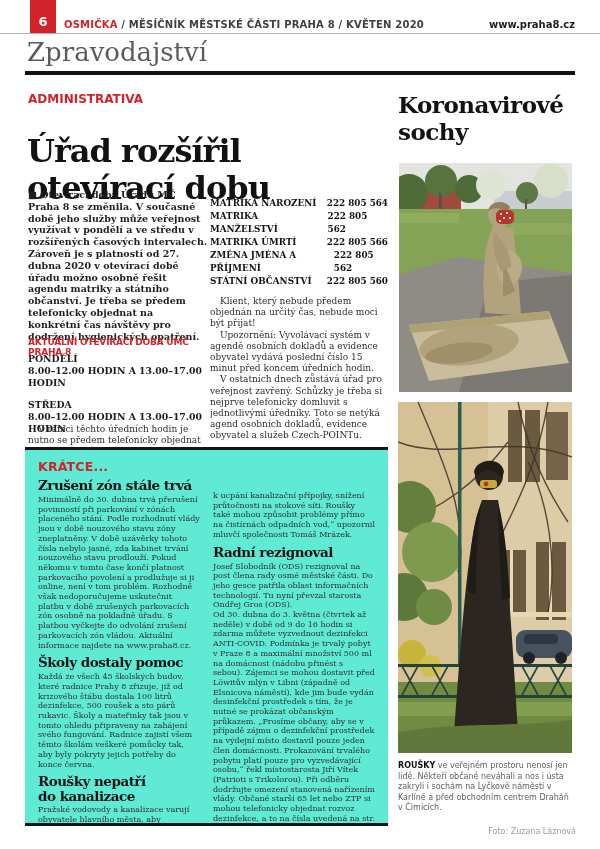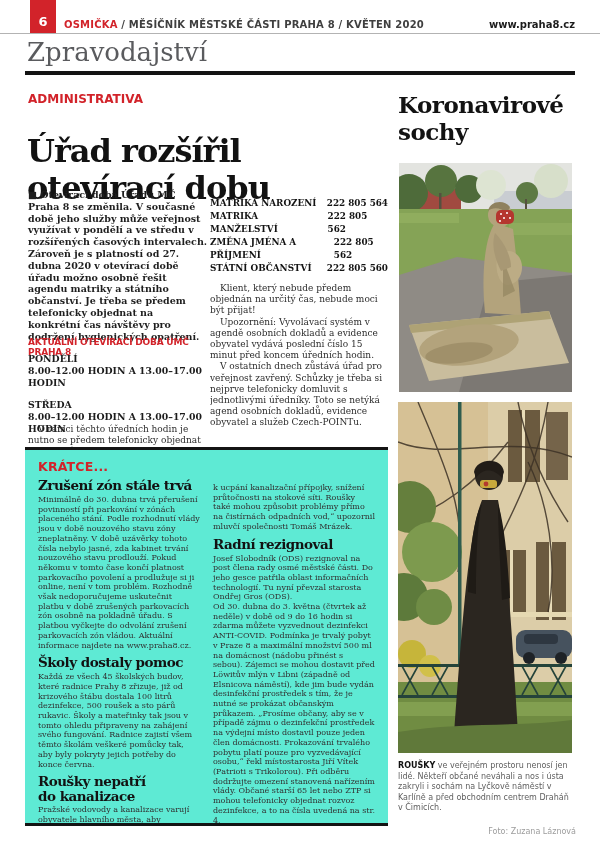--- a/index.html
+++ b/index.html
@@ -101,20 +101,24 @@
 
   <div class="midcol">
     <div class="phone-table">
       <div class="phone-row">
         <span>MATRIKA NAROZENÍ</span>
         <span>222 805 564</span>
       </div>
       <div class="phone-row">
         <span>MATRIKA MANŽELSTVÍ</span>
         <span>222 805 562</span>
+      </div>
+      <div class="phone-row">
+        <span>MATRIKA ÚMRTÍ</span>
+        <span>222 805 566</span>
       </div>
       <div class="phone-row">
         <span>ZMĚNA JMÉNA A PŘÍJMENÍ</span>
         <span>222 805 562</span>
       </div>
       <div class="phone-row">
         <span>STÁTNÍ OBČANSTVÍ</span>
         <span>222 805 560</span>
       </div>
     </div>
@@ -235,21 +239,21 @@
         <div class="bbody">Minimálně do 30. dubna trvá přerušení povinností při parkování v zónách placeného stání. Podle rozhodnutí vlády jsou v době nouzového stavu zóny zneplatněny. V době uzávěrky tohoto čísla nebylo jasné, zda kabinet trvání nouzového stavu prodlouží. Pokud někomu v tomto čase končí platnost parkovacího povolení a prodlužuje si ji online, není v tom problém. Rozhodně však nedoporučujeme uskutečnit platbu v době zrušených parkovacích zón osobně na pokladně úřadu. S platbou vyčkejte do odvolání zrušení parkovacích zón vládou. Aktuální informace najdete na www.praha8.cz.</div>
         <div class="btitle">Školy dostaly pomoc</div>
         <div class="bbody">Každá ze všech 45 školských budov, které radnice Prahy 8 zřizuje, již od krizového štábu dostala 100 litrů dezinfekce, 500 roušek a sto párů rukavic. Školy a mateřinky tak jsou v tomto ohledu připraveny na zahájení svého fungování. Radnice zajistí všem těmto školám veškeré pomůcky tak, aby byly pokryty jejich potřeby do konce června.</div>
         <div class="btitle two-line">
           <div>Roušky nepatří</div>
           <div>do kanalizace</div>
         </div>
         <div class="bbody">Pražské vodovody a kanalizace varují obyvatele hlavního města, aby nevhazovali jakékoliv ochranné prostředky proti šíření nemoci COVID-19 zejména jednorázové a šité roušky do kanalizace. „Může dojít</div>
       </div>
       <div class="bcol">
-        <div class="bbody" style="margin-top:6px">k ucpání kanalizační přípojky, snížení průtočnosti na stokové síti. Roušky také mohou způsobit problémy přímo na čistírnách odpadních vod,“ upozornil mluvčí společnosti Tomáš Mrázek.</div>
+        <div class="bbody" style="margin-top:14px">k ucpání kanalizační přípojky, snížení průtočnosti na stokové síti. Roušky také mohou způsobit problémy přímo na čistírnách odpadních vod,“ upozornil mluvčí společnosti Tomáš Mrázek.</div>
         <div class="btitle">Radní rezignoval</div>
         <div class="bbody">Josef Slobodník (ODS) rezignoval na post člena rady osmé městské části. Do jeho gesce patřila oblast informačních technologií. Tu nyní převzal starosta Ondřej Gros (ODS).</div>
         <div class="bbody">Od 30. dubna do 3. května (čtvrtek až neděle) v době od 9 do 16 hodin si zdarma můžete vyzvednout dezinfekci ANTI-COVID. Podmínka je trvalý pobyt v Praze 8 a maximální množství 500 ml na domácnost (nádobu přinést s sebou). Zájemci se mohou dostavit před Löwitův mlýn v Libni (západně od Elsnicova náměstí), kde jim bude vydán desinfekční prostředek s tím, že je nutné se prokázat občanským průkazem. „Prosíme občany, aby se v případě zájmu o dezinfekční prostředek na výdejní místo dostavil pouze jeden člen domácnosti. Prokazování trvalého pobytu platí pouze pro vyzvedávající osobu,“ řekl místostarosta Jiří Vítek (Patrioti s Trikolorou). Při odběru dodržujte omezení stanovená nařízením vlády. Občané starší 65 let nebo ZTP si mohou telefonicky objednat rozvoz dezinfekce, a to na čísla uvedená na str. 4.</div>
       </div>
     </div>
   </div>
 
 </div>
 
 </body></html>

